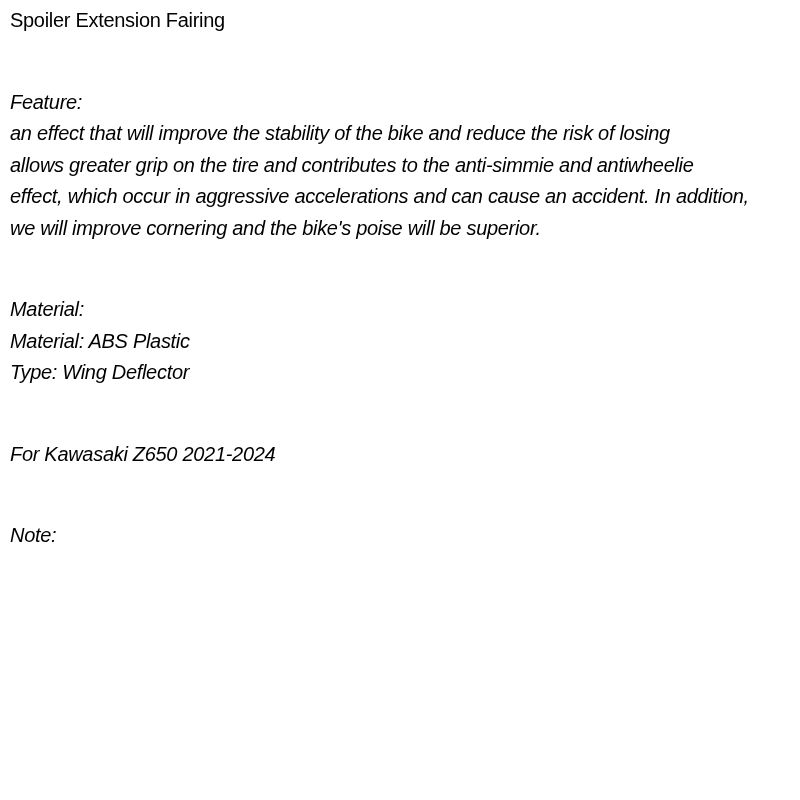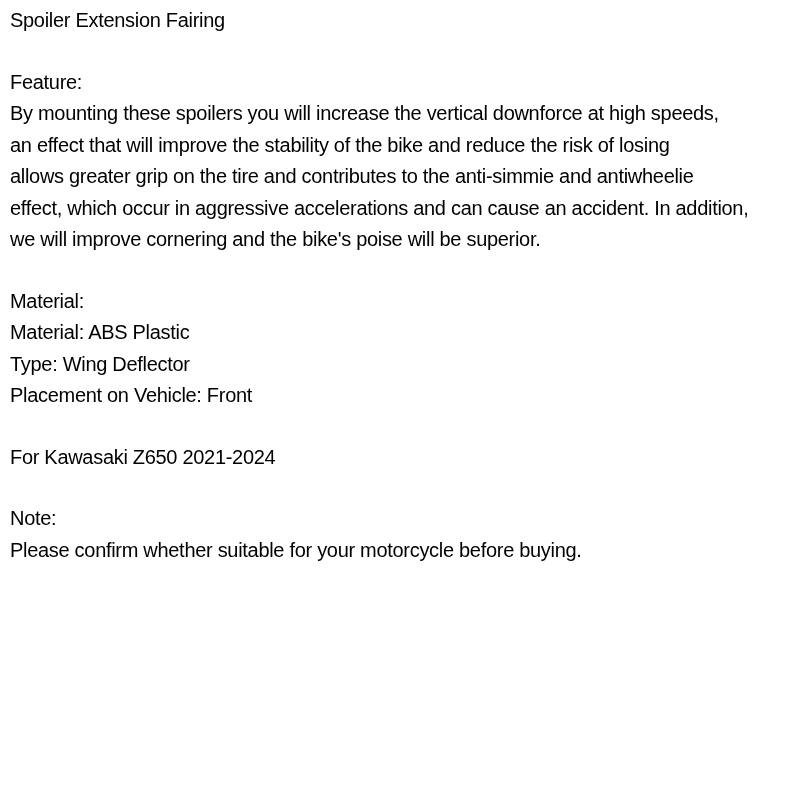--- a/index.html
+++ b/index.html
@@ -19,49 +19,47 @@
     font-size: 20px;
     letter-spacing: -0.3px;
     line-height: 31.5px;
     color: #000000;
   }
   .line {
     white-space: nowrap;
     height: 31.5px;
   }
   .section {
-    margin-top: 30px; 
+    margin-top: 50px; 
+    font-style: italic;
   }
 </style>
 </head>
 <body>
 
 <div class="doc">
 
   <div class="line">Spoiler Extension Fairing</div>
 
   <div class="section">
     <div class="line">Feature:</div>
-    <div class="line">By mounting these spoilers you will increase the vertical downforce at high speeds,</div>
     <div class="line">an effect that will improve the stability of the bike and reduce the risk of losing</div>
     <div class="line">allows greater grip on the tire and contributes to the anti-simmie and antiwheelie</div>
     <div class="line">effect, which occur in aggressive accelerations and can cause an accident. In addition,</div>
     <div class="line">we will improve cornering and the bike's poise will be superior.</div>
   </div>
 
   <div class="section">
     <div class="line">Material:</div>
     <div class="line">Material: ABS Plastic</div>
     <div class="line">Type: Wing Deflector</div>
-    <div class="line">Placement on Vehicle: Front</div>
   </div>
 
   <div class="section">
     <div class="line">For Kawasaki Z650 2021-2024</div>
   </div>
 
   <div class="section">
     <div class="line">Note:</div>
-    <div class="line">Please confirm whether suitable for your motorcycle before buying.</div>
   </div>
 
 
 </div>
 
 </body></html>

